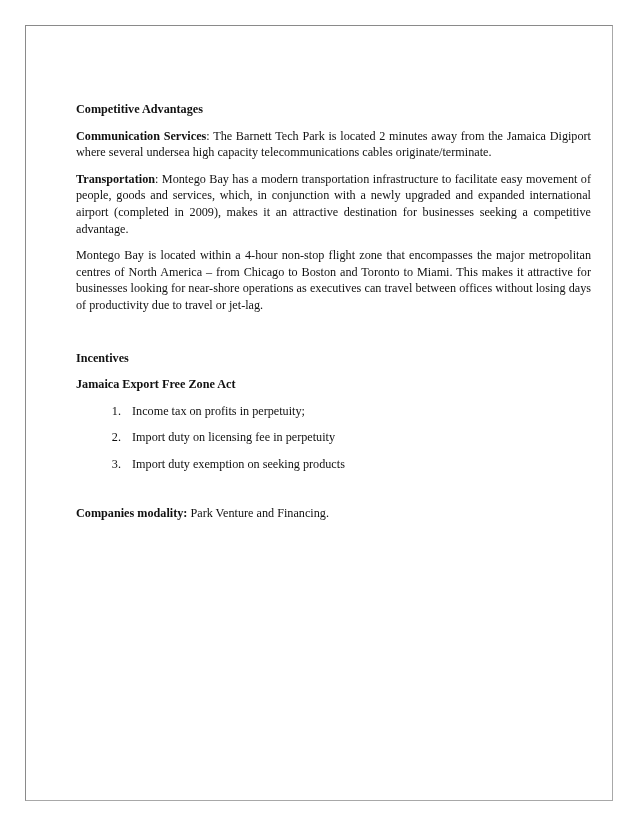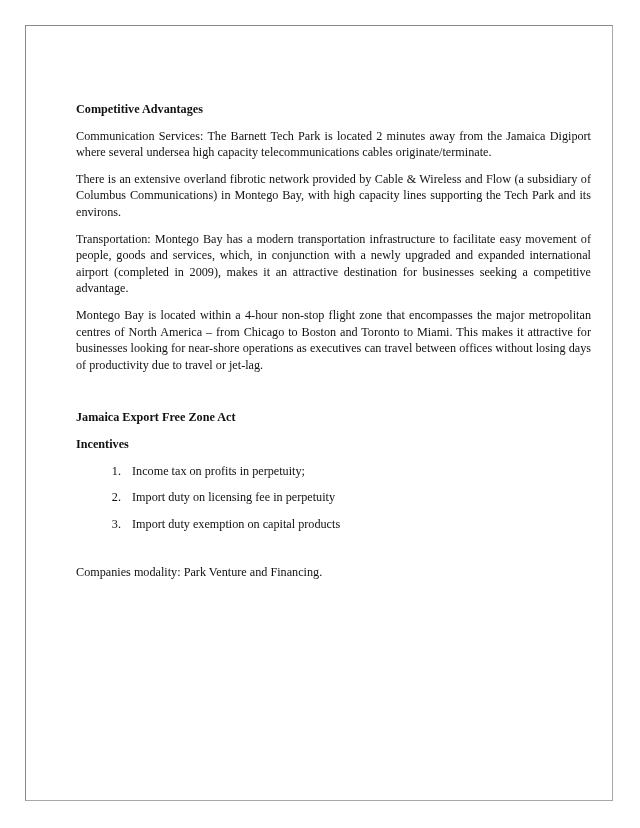--- a/index.html
+++ b/index.html
@@ -9,51 +9,50 @@
       border: 1px solid #8a8a8a; border-right-color: #a8a8a8; border-bottom-color: #a8a8a8;
       box-sizing: border-box; background: #fff;
     }
     .content {
       position: absolute; left: 50px; top: 75px; width: 515px;
       font-family: "Liberation Serif", "DejaVu Serif", serif;
       font-size: 12.2px; line-height: 16.6px; color: #111;
     }
     p { margin: 0 0 10px 0; text-align: justify; }
     .h { font-weight: bold; margin-bottom: 10px; }
-    b { font-weight: normal; }
+    b { font-weight: bold; }
     .gap { height: 26px; }
     .gap2 { height: 22px; }
     ol { margin: 0 0 10px 0; padding-left: 48px; }
     ol li { margin-bottom: 10px; padding-left: 8px; }
     ol li:last-child { margin-bottom: 10px; }
   </style>
 </head>
 <body>
 
 <div class="page">
   <div class="content">
     <p class="h">Competitive Advantages</p>
 
     <p><b>Communication Services</b><span>: The Barnett Tech Park is located 2 minutes away from the Jamaica Digiport where several undersea high capacity telecommunications cables originate/terminate.</span></p>
 
-    <p>There is an extensive overland fibrotic network provided by Cable &amp; Wireless and Flow (a subsidiary of Columbus Communications) in Montego Bay, with high capacity lines supporting the Tech Park and its environs.</p>
 
     <p><b>Transportation</b><span>: Montego Bay has a modern transportation infrastructure to facilitate easy movement of people, goods and services, which, in conjunction with a newly upgraded and expanded international airport (completed in 2009), makes it an attractive destination for businesses seeking a competitive advantage.</span></p>
 
     <p>Montego Bay is located within a 4-hour non-stop flight zone that encompasses the major metropolitan centres of North America – from Chicago to Boston and Toronto to Miami. This makes it attractive for businesses looking for near-shore operations as executives can travel between offices without losing days of productivity due to travel or jet-lag.</p>
 
     <div class="gap"></div>
 
+    <p class="h">Incentives</p>
     <p class="h">Jamaica Export Free Zone Act</p>
-    <p class="h">Incentives</p>
 
     <ol>
       <li>Income tax on profits in perpetuity;</li>
       <li>Import duty on licensing fee in perpetuity</li>
-      <li>Import duty exemption on capital products</li>
+      <li>Import duty exemption on seeking products</li>
     </ol>
 
 
     <div class="gap2"></div>
 
     <p><b>Companies modality:</b><span> Park Venture and Financing.</span></p>
   </div>
 </div>
 
 </body></html>

